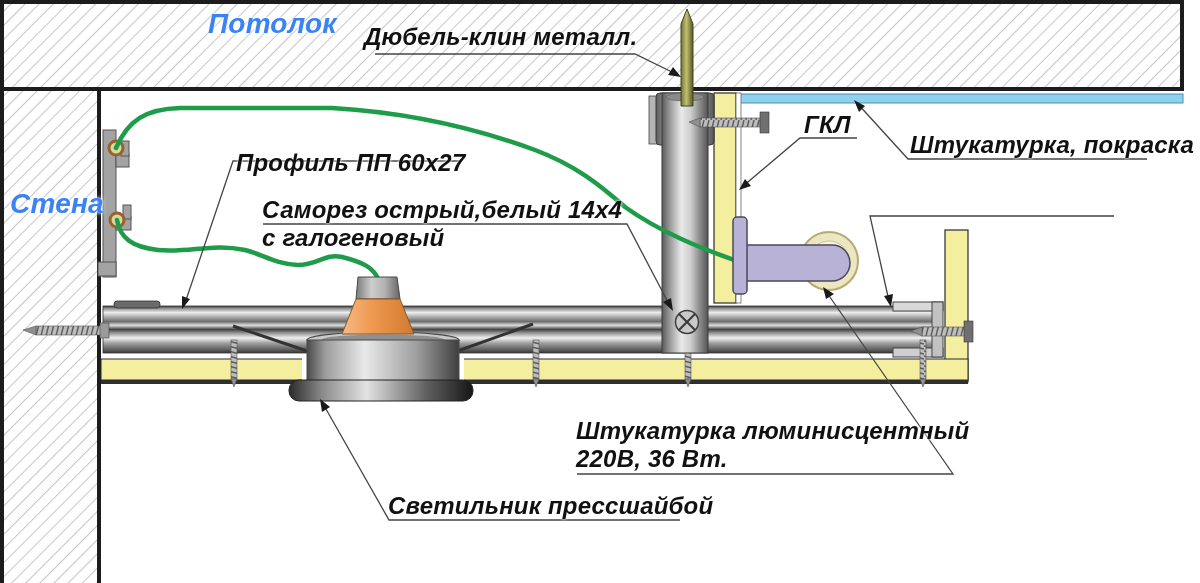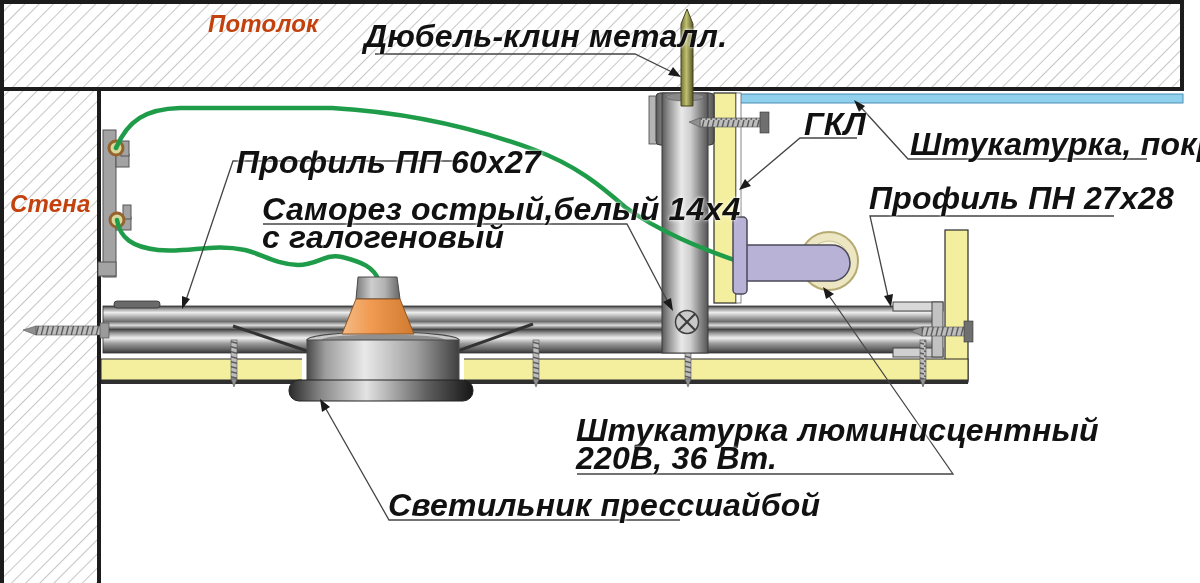--- a/index.html
+++ b/index.html
@@ -3,24 +3,24 @@
 <meta charset="utf-8">
 <style>
   html,body{margin:0;padding:0;background:#fff;}
   .stage{
     position:relative;width:1200px;height:583px;background:#ffffff;
     font-family:"Liberation Sans","DejaVu Sans",sans-serif;overflow:hidden;
   }
   .stage svg{position:absolute;left:0;top:0;}
   .lbl{
     position:absolute;font-weight:bold;font-style:italic;color:#111;
-    font-size:32px;line-height:29px;white-space:nowrap;letter-spacing:.2px;
+    font-size:24px;line-height:29px;white-space:nowrap;letter-spacing:.2px;
     text-shadow:0 0 2px rgba(255,255,255,.9),0 0 4px rgba(255,255,255,.8);
   }
-  .lbl.blue{color:#c2410c;font-size:24px;
+  .lbl.blue{color:#3b82f6;font-size:28px;
     text-shadow:0 0 2px rgba(255,255,255,.95),0 0 5px rgba(255,255,255,.9);text-align:right;}
 </style>
 </head>
 <body>
 
 <div class="stage">
 
 <svg width="1200" height="583" viewBox="0 0 1200 583">
   <defs>
     <pattern id="hatch" width="10" height="10" patternUnits="userSpaceOnUse" patternTransform="rotate(45)">
@@ -239,18 +239,17 @@
 </svg>
 
 <div class="lbl blue" style="left:208px;top:9px">Потолок</div>
 <div class="lbl blue" style="left:10px;top:189px">Стена</div>
 <div class="lbl" style="left:364px;top:22px">Дюбель-клин металл.</div>
 <div class="lbl" style="left:236px;top:148px">Профиль ПП 60х27</div>
 <div class="lbl" style="left:262px;top:195px">Саморез острый,белый 14х4</div>
 <div class="lbl" style="left:262px;top:223px">с галогеновый</div>
 <div class="lbl" style="left:804px;top:110px">ГКЛ</div>
 <div class="lbl" style="left:910px;top:130px">Штукатурка, покраска</div>
-<div class="lbl" style="left:869px;top:184px">Профиль ПН 27х28</div>
 <div class="lbl" style="left:576px;top:416px">Штукатурка люминисцентный</div>
 <div class="lbl" style="left:576px;top:444px">220В, 36 Вт.</div>
 <div class="lbl" style="left:388px;top:491px">Светильник прессшайбой</div>
 
 </div>
 
 </body></html>

